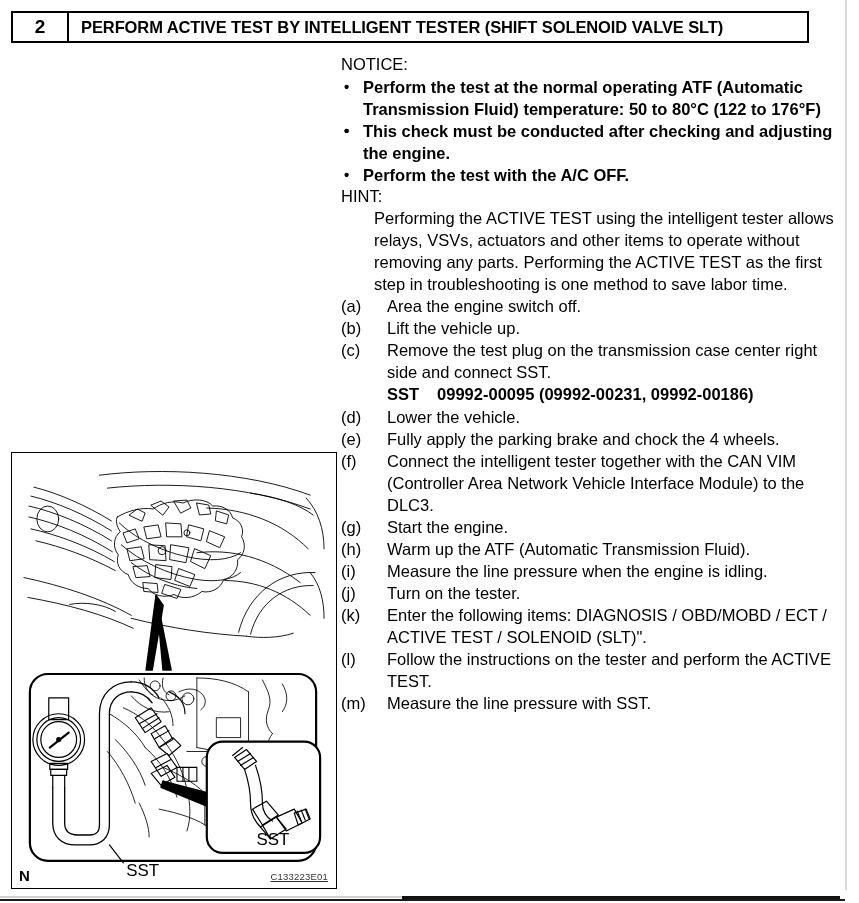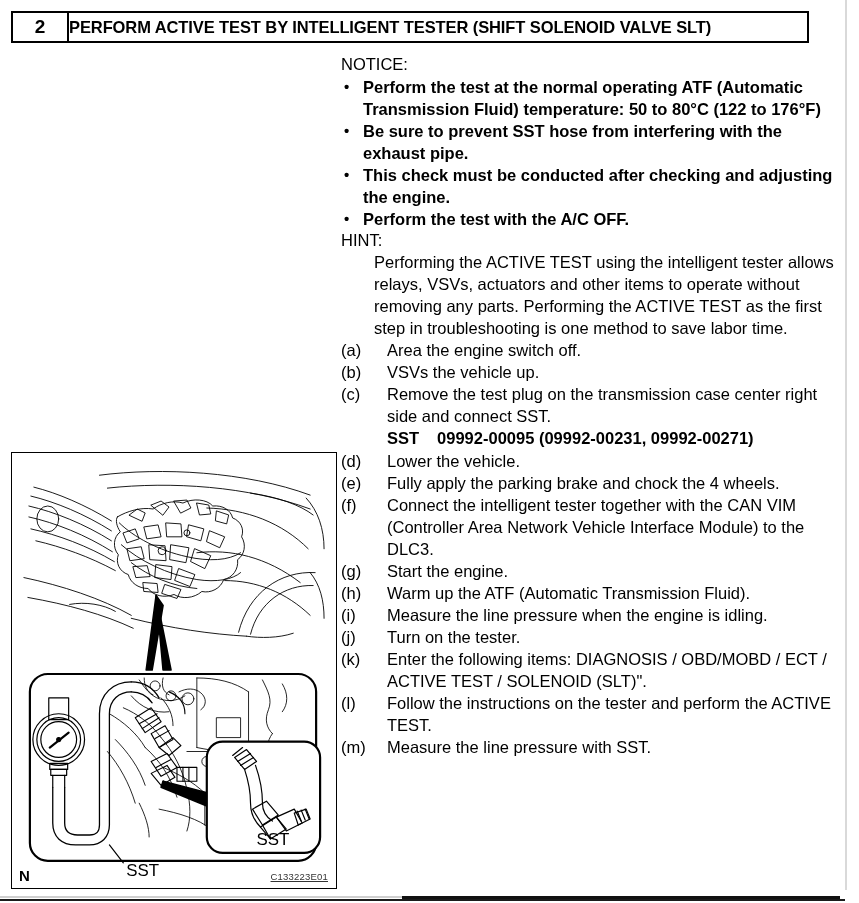--- a/index.html
+++ b/index.html
@@ -35,20 +35,21 @@
     align-items: center;
     justify-content: center;
     font-size: 19px;
     font-weight: bold;
     box-sizing: border-box;
   }
   #step-title-cell {
     flex: 1;
     display: flex;
     align-items: center;
+    padding-left: 12px;
     font-size: 16.5px;
     font-weight: bold;
     letter-spacing: -0.1px;
     box-sizing: border-box;
   }
 
   
   #content-column {
     position: absolute;
     left: 341px;
@@ -194,21 +195,20 @@
 <div id="content-column">
 
   <div class="block-label bold">NOTICE:</div>
   <ul class="notice-list">
     <li>
       <span class="bullet">•</span>
       <span>Perform the test at the normal operating ATF (Automatic Transmission Fluid) temperature: 50 to 80°C (122 to 176°F)</span>
     </li>
     <li>
       <span class="bullet">•</span>
-      <span>Be sure to prevent SST hose from interfering with the exhaust pipe.</span>
     </li>
     <li>
       <span class="bullet">•</span>
       <span>This check must be conducted after checking and adjusting the engine.</span>
     </li>
     <li>
       <span class="bullet">•</span>
       <span>Perform the test with the A/C OFF.</span>
     </li>
   </ul>
@@ -216,29 +216,29 @@
   <div class="block-label">HINT:</div>
   <div class="para">Performing the ACTIVE TEST using the intelligent tester allows relays, VSVs, actuators and other items to operate without removing any parts. Performing the ACTIVE TEST as the first step in troubleshooting is one method to save labor time.</div>
 
   <ol class="step-list">
     <li>
       <span class="marker">(a)</span>
       <span>Area the engine switch off.</span>
     </li>
     <li>
       <span class="marker">(b)</span>
-      <span>VSVs the vehicle up.</span>
+      <span>Lift the vehicle up.</span>
     </li>
     <li>
       <span class="marker">(c)</span>
       <span>Remove the test plug on the transmission case center right side and connect SST.</span>
     </li>
   </ol>
   <div class="sst-line">
-    <span class="sst-tag">SST</span><span>09992-00095 (09992-00231, 09992-00271)</span>
+    <span class="sst-tag">SST</span><span>09992-00095 (09992-00231, 09992-00186)</span>
   </div>
   <ol class="step-list">
     <li>
       <span class="marker">(d)</span>
       <span>Lower the vehicle.</span>
     </li>
     <li>
       <span class="marker">(e)</span>
       <span>Fully apply the parking brake and chock the 4 wheels.</span>
     </li>

